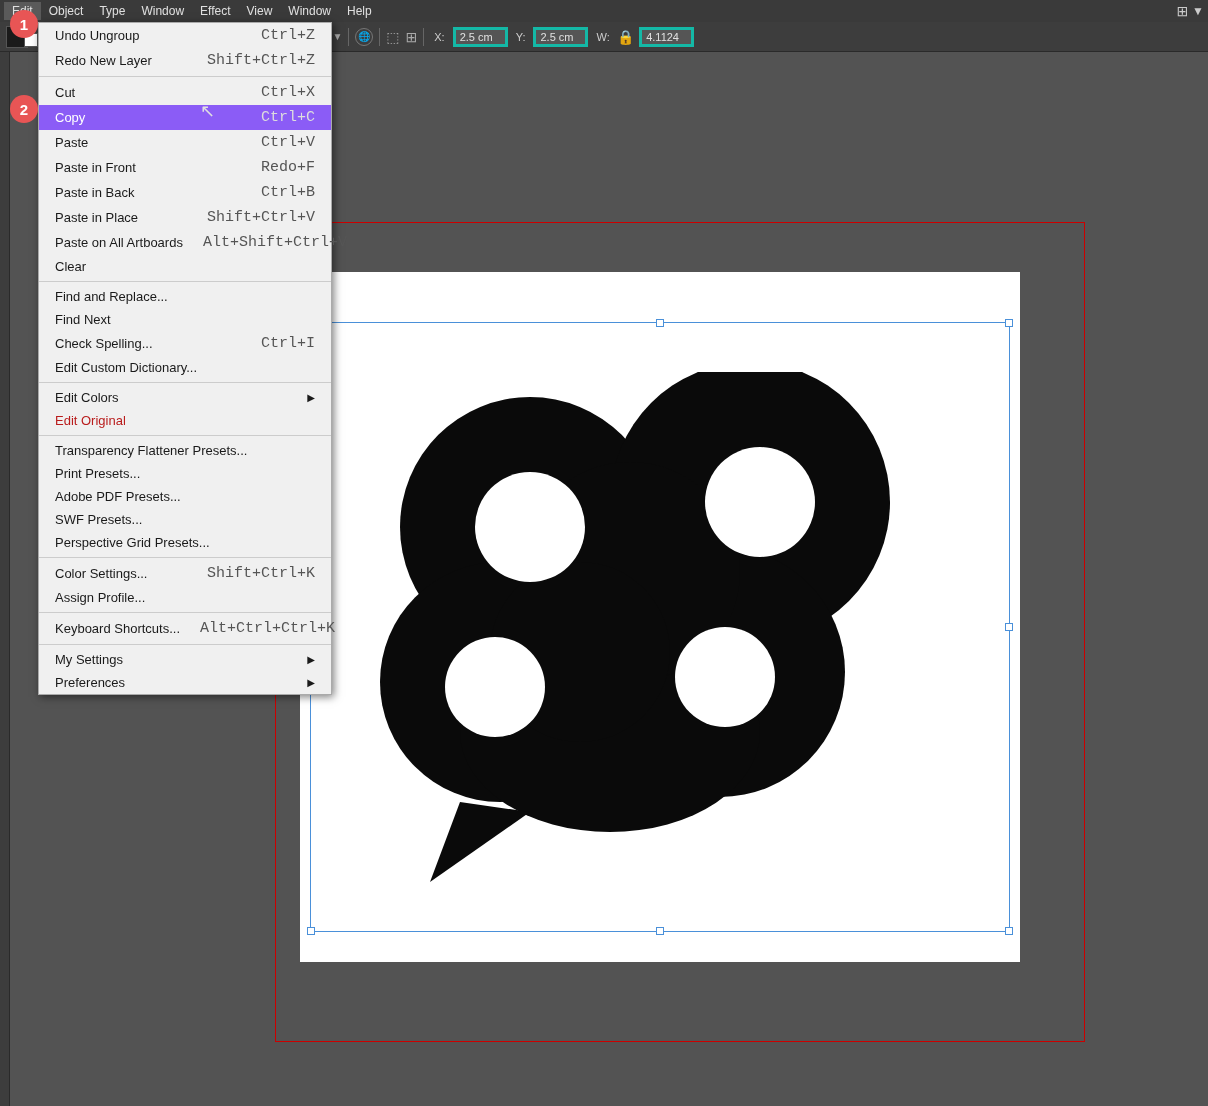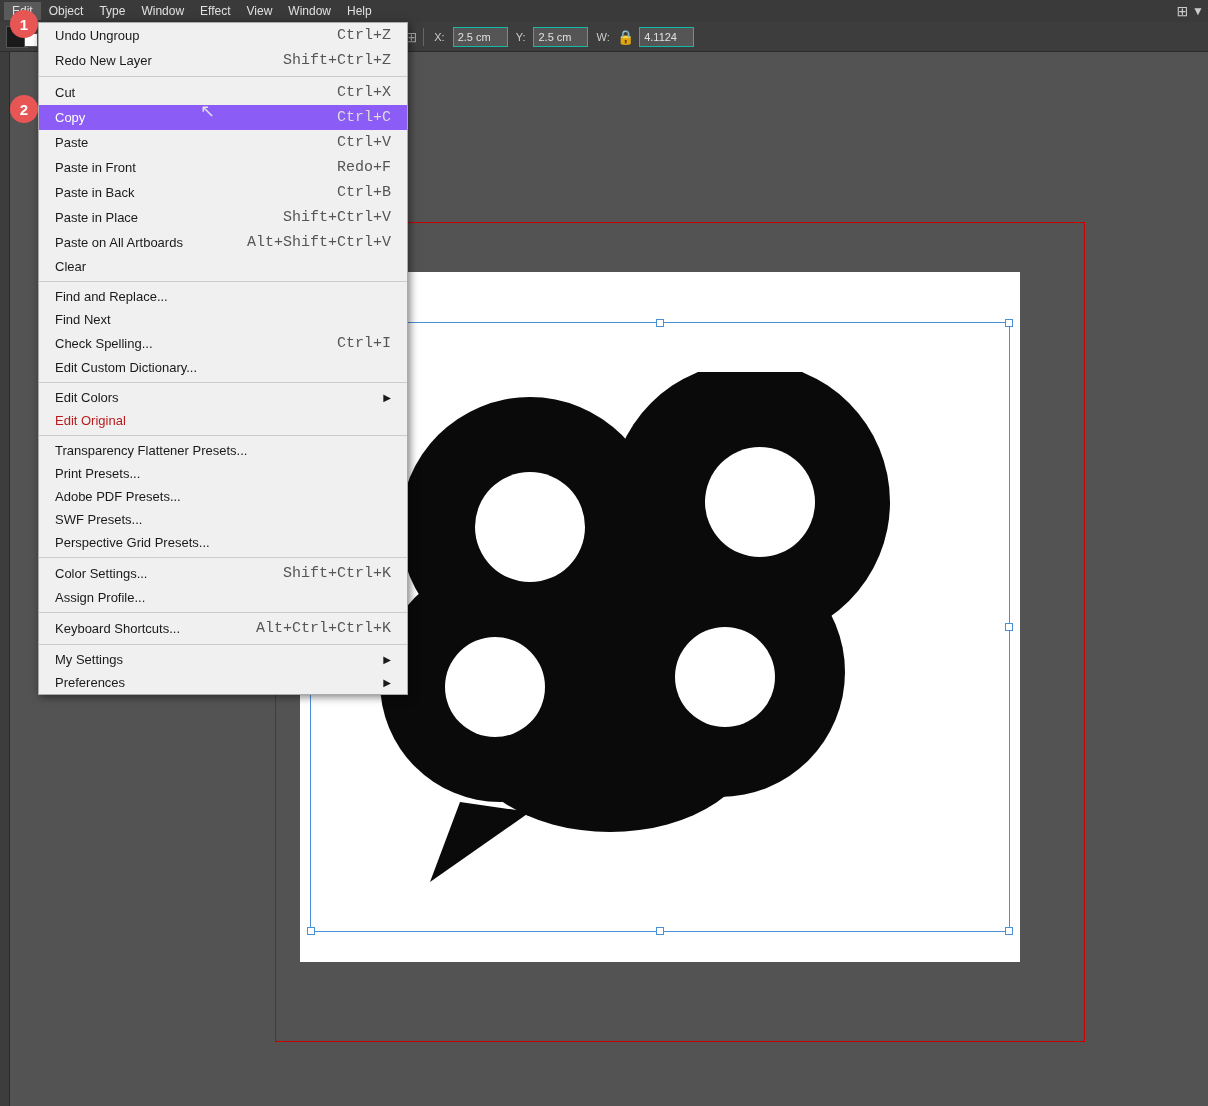--- a/index.html
+++ b/index.html
@@ -50,21 +50,21 @@
       border-bottom: 1px solid #2a2a2a;
     }
     .toolbar-item {
       color: #ccc;
       font-size: 11px;
       padding: 2px 4px;
       white-space: nowrap;
     }
     .toolbar-input {
       background: #555;
-      border: 1px solid #14b8a6;
+      border: 3px solid #14b8a6;
       color: #e0e0e0;
       font-size: 11px;
       padding: 1px 4px;
       height: 20px;
       width: 55px;
     }
     .toolbar-globe {
       width: 18px;
       height: 18px;
       border: 1px solid #777;
@@ -118,21 +118,21 @@
       width: 100%;
       height: 100%;
       z-index: 200;
       pointer-events: none;
     }
 
     .dropdown-menu {
       position: absolute;
       top: 22px;
       left: 38px;
-      width: 370px;
+      width: 294px;
       background: #f0f0f0;
       border: 1px solid #aaa;
       box-shadow: 2px 2px 8px rgba(0,0,0,0.5);
       pointer-events: all;
       color: #1a1a1a;
       font-size: 13px;
       z-index: 201;
     }
 
     .menu-item {

